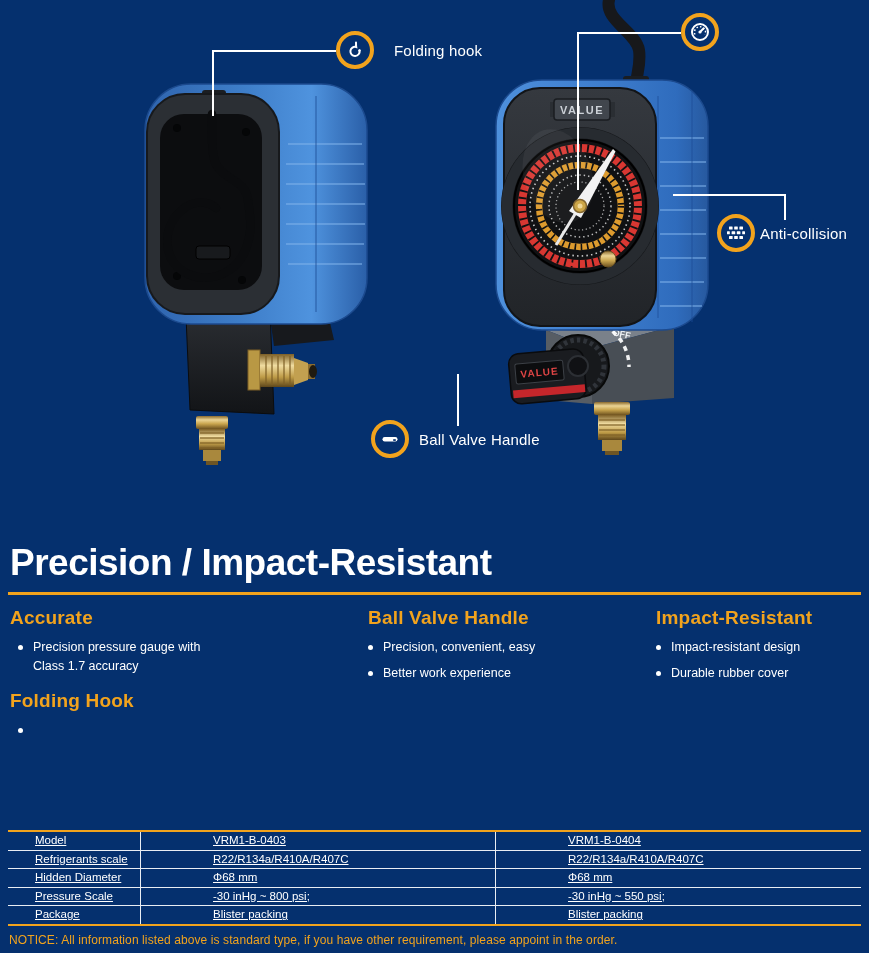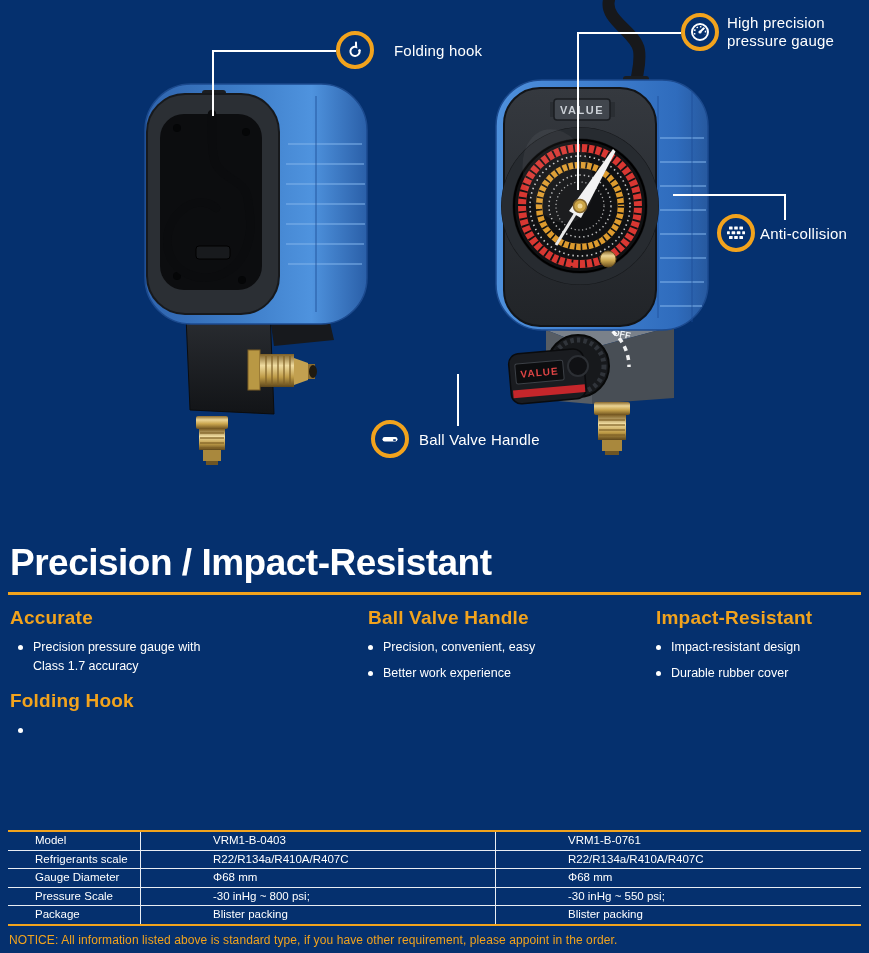--- a/index.html
+++ b/index.html
@@ -39,21 +39,21 @@
   .disc{flex:0 0 auto;width:5px;height:5px;border-radius:50%;background:var(--white);margin:7px 10px 0 8px;}
   
   .spec{
     position:absolute;left:8px;top:830px;width:853px;
     border-top:2px solid var(--accent);border-bottom:2px solid var(--accent);
   }
   .trow{display:grid;grid-template-columns:132px 355px 1fr;border-bottom:1px solid #e9edf3;}
   .trow:last-child{border-bottom:none;}
   .tcell{
     color:var(--white);font-size:11.5px;height:17.6px;line-height:17.6px;
-    white-space:nowrap;overflow:hidden;
+    white-space:nowrap;overflow:hidden;text-decoration:underline;
   }
   .tcell.lbl{padding-left:27px;}
   .tcell.val{padding-left:72px;border-left:1px solid #e9edf3;}
   
   .notice{position:absolute;left:9px;top:933px;color:var(--accent);font-size:12px;letter-spacing:.1px;}
 </style>
 </head>
 <body>
 
 <div class="page">
@@ -256,24 +256,20 @@
     <div class="clabel" style="left:394px;top:42px">Folding hook</div>
 
     <div class="ring" style="left:681px;top:13px">
       <svg width="22" height="22" viewBox="0 0 22 22">
         <circle cx="11" cy="11" r="8" fill="none" stroke="#FFFFFF" stroke-width="2"></circle>
         <path d="M6,13.5 A5.5,5.5 0 1 1 16,13.5" fill="none" stroke="#FFFFFF" stroke-width="1.4" stroke-dasharray="1.6 2"></path>
         <line x1="11" y1="11" x2="14.5" y2="7.5" stroke="#FFFFFF" stroke-width="2" stroke-linecap="round"></line>
         <circle cx="11" cy="11" r="1.6" fill="#FFFFFF"></circle>
       </svg>
     </div>
-    <div class="clabel" style="left:727px;top:14px">
-      <div>High precision</div>
-      <div>pressure gauge</div>
-    </div>
 
     <div class="ring" style="left:717px;top:214px">
       <svg width="22" height="22" viewBox="0 0 22 22">
         <g fill="#FFFFFF">
           <rect x="4" y="4.5" width="3.6" height="3" rx="0.5"></rect>
             <rect x="9.2" y="4.5" width="3.6" height="3" rx="0.5"></rect>
           <rect x="14.4" y="4.5" width="3.6" height="3" rx="0.5"></rect>
           <rect x="2" y="9.2" width="2.8" height="3" rx="0.5"></rect>
             <rect x="6.6" y="9.2" width="3.6" height="3" rx="0.5"></rect>
           <rect x="11.8" y="9.2" width="3.6" height="3" rx="0.5"></rect>
@@ -334,29 +330,29 @@
     <div class="ftitle">Folding Hook</div>
     <div class="fitem">
       <span class="disc"></span>
     </div>
   </div>
 
   <div class="spec">
     <div class="trow">
       <div class="tcell lbl">Model</div>
       <div class="tcell val">VRM1-B-0403</div>
-      <div class="tcell val">VRM1-B-0761</div>
+      <div class="tcell val">VRM1-B-0404</div>
     </div>
     <div class="trow">
       <div class="tcell lbl">Refrigerants scale</div>
       <div class="tcell val">R22/R134a/R410A/R407C</div>
       <div class="tcell val">R22/R134a/R410A/R407C</div>
     </div>
     <div class="trow">
-      <div class="tcell lbl">Gauge Diameter</div>
+      <div class="tcell lbl">Hidden Diameter</div>
       <div class="tcell val">Φ68 mm</div>
       <div class="tcell val">Φ68 mm</div>
     </div>
     <div class="trow">
       <div class="tcell lbl">Pressure Scale</div>
       <div class="tcell val">-30 inHg ~ 800 psi;</div>
       <div class="tcell val">-30 inHg ~ 550 psi;</div>
     </div>
     <div class="trow">
       <div class="tcell lbl">Package</div>

